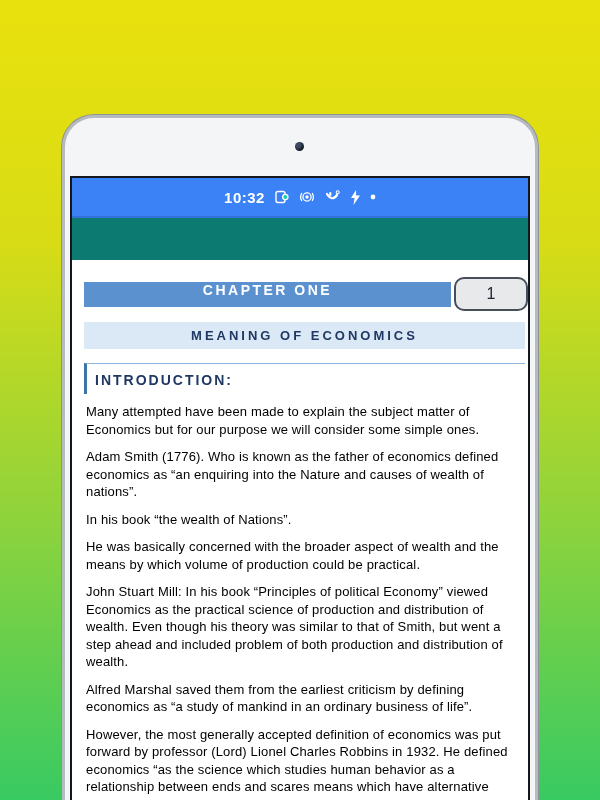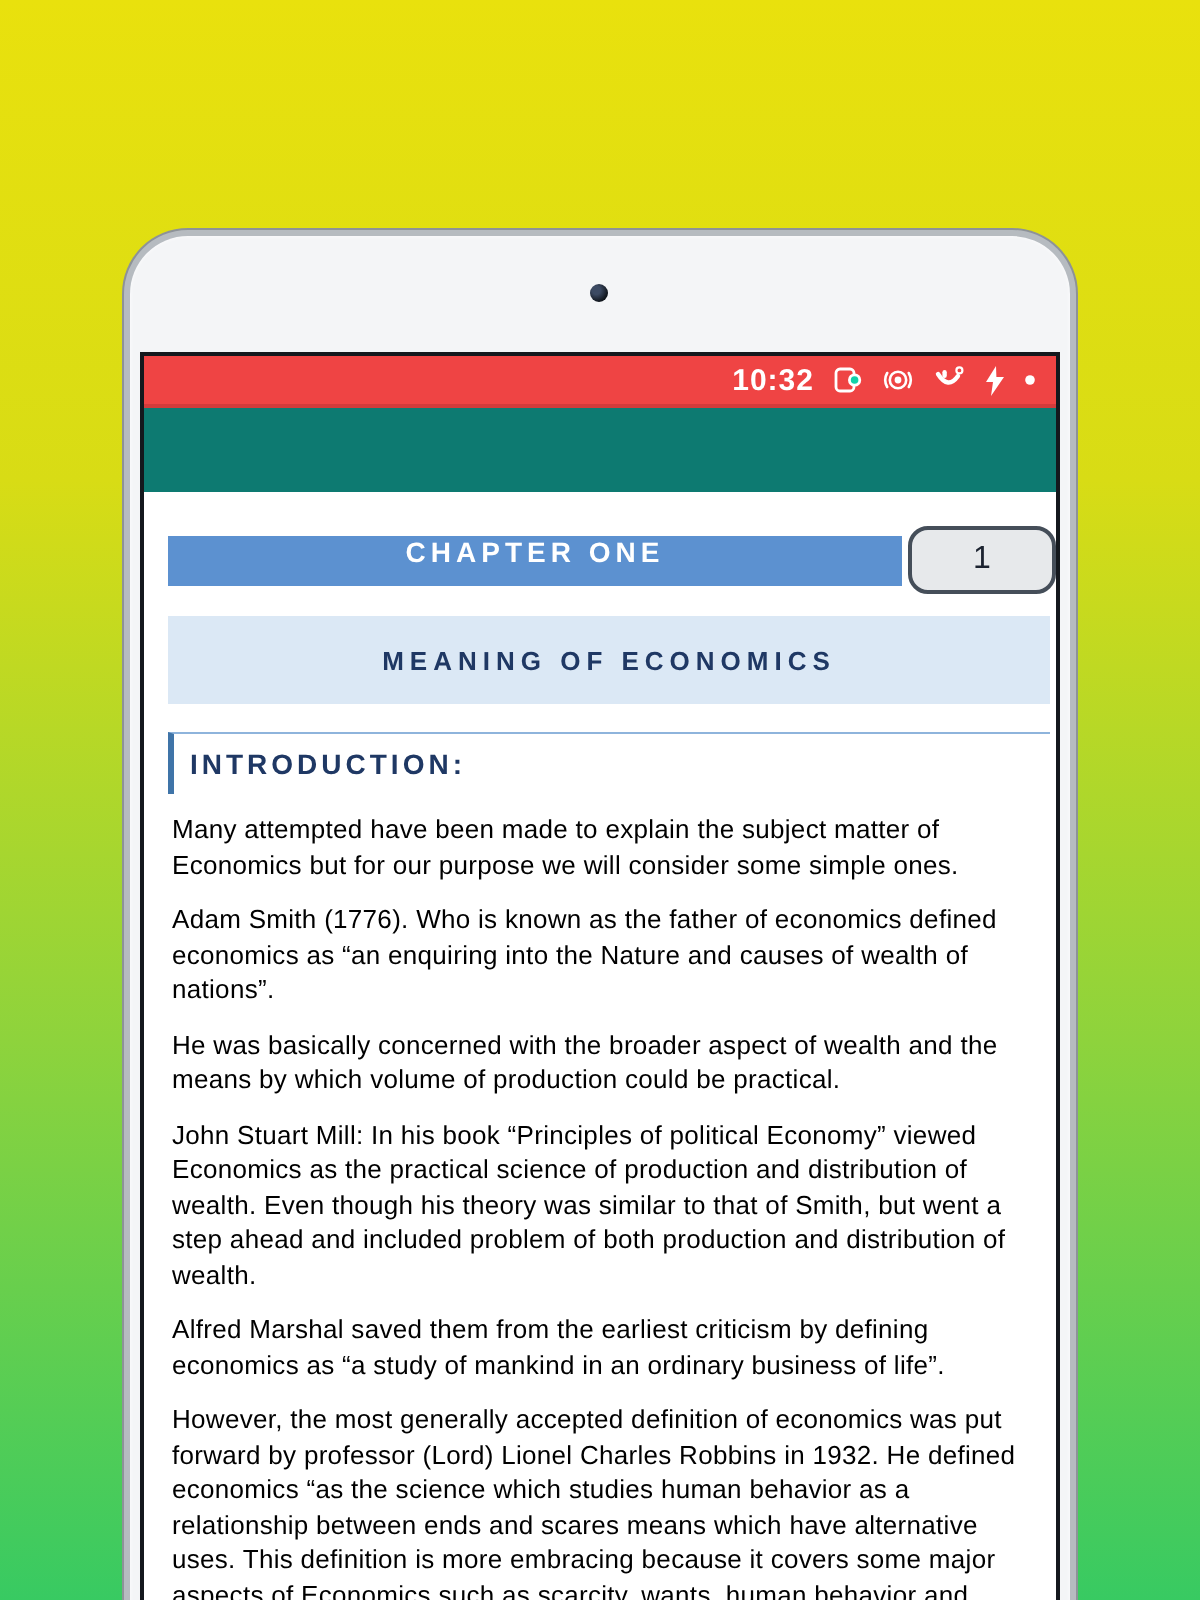--- a/index.html
+++ b/index.html
@@ -19,22 +19,22 @@
     position:absolute;left:50%;top:24px;width:9px;height:9px;margin-left:-5px;
     border-radius:50%;
     background:radial-gradient(circle at 35% 35%, #3c4a63 0 25%, #10151c 70%);
   }
   .screen{
     position:absolute;left:5px;top:58px;right:5px;bottom:-5px;
     border:2px solid #14181d;border-bottom:none;background:#ffffff;
     overflow:hidden;
   }
   .status-bar{
-    height:26px;background:#ef4444;display:flex;align-items:center;
-    justify-content:flex-end;padding:0 10px;color:#fff;
+    height:40px;background:#3b82f6;display:flex;align-items:center;
+    justify-content:center;padding:0 10px;color:#fff;
     border-bottom:2px solid rgba(0,0,0,.12);box-sizing:border-box;
   }
   .sb-left,.sb-right{display:flex;align-items:center;gap:9px;}
   .sb-time{font-size:15px;font-weight:700;letter-spacing:.5px;}
   .sb-pct{font-size:15px;font-weight:700;}
   .app-bar{height:42px;background:#0d7a71;}
   .content{position:relative;background:#fff;}
   .chapter-row{position:relative;height:46px;margin-top:10px;}
   .chapter-bar{
     position:absolute;left:12px;right:77px;top:12px;height:25px;
@@ -43,21 +43,21 @@
   .chapter-bar span{
     color:#fff;font-size:14px;font-weight:700;letter-spacing:2.5px;
   }
   .page-tab{
     position:absolute;right:0px;top:7px;width:74px;height:34px;
     background:#e7e9eb;border:2px solid #454e59;border-radius:10px;
     display:flex;align-items:center;justify-content:center;
     font-size:16px;color:#1c2330;box-sizing:border-box;
   }
   .section-bar{
-    margin:6px 3px 0 12px;height:44px;background:#dbe8f5;
+    margin:6px 3px 0 12px;height:27px;background:#dbe8f5;
     display:flex;align-items:center;justify-content:center;
   }
   .section-bar span{
     color:#1f3864;font-size:13px;font-weight:600;letter-spacing:3px;
   }
   .intro-box{
     margin:14px 3px 0 12px;
     border-top:1px solid #8eb4dc;border-left:3px solid #3f74a8;
     padding:7px 0 5px 8px;
   }
@@ -123,20 +123,21 @@
         <span>MEANING OF ECONOMICS</span>
       </div>
 
       <div class="intro-box">
         <span>INTRODUCTION:</span>
       </div>
 
       <div class="body-text">
         <p>Many attempted have been made to explain the subject matter of Economics but for our purpose we will consider some simple ones.</p>
         <p>Adam Smith (1776). Who is known as the father of economics defined economics as “an enquiring into the Nature and causes of wealth of nations”.</p>
+        <p>In his book “the wealth of Nations”.</p>
         <p>He was basically concerned with the broader aspect of wealth and the means by which volume of production could be practical.</p>
         <p>John Stuart Mill: In his book “Principles of political Economy” viewed Economics as the practical science of production and distribution of wealth. Even though his theory was similar to that of Smith, but went a step ahead and included problem of both production and distribution of wealth.</p>
         <p>Alfred Marshal saved them from the earliest criticism by defining economics as “a study of mankind in an ordinary business of life”.</p>
         <p>However, the most generally accepted definition of economics was put forward by professor (Lord) Lionel Charles Robbins in 1932. He defined economics “as the science which studies human behavior as a relationship between ends and scares means which have alternative uses. This definition is more embracing because it covers some major aspects of Economics such as scarcity, wants, human behavior and choice.</p>
       </div>
 
     </div>
   </div>
 </div>
 

